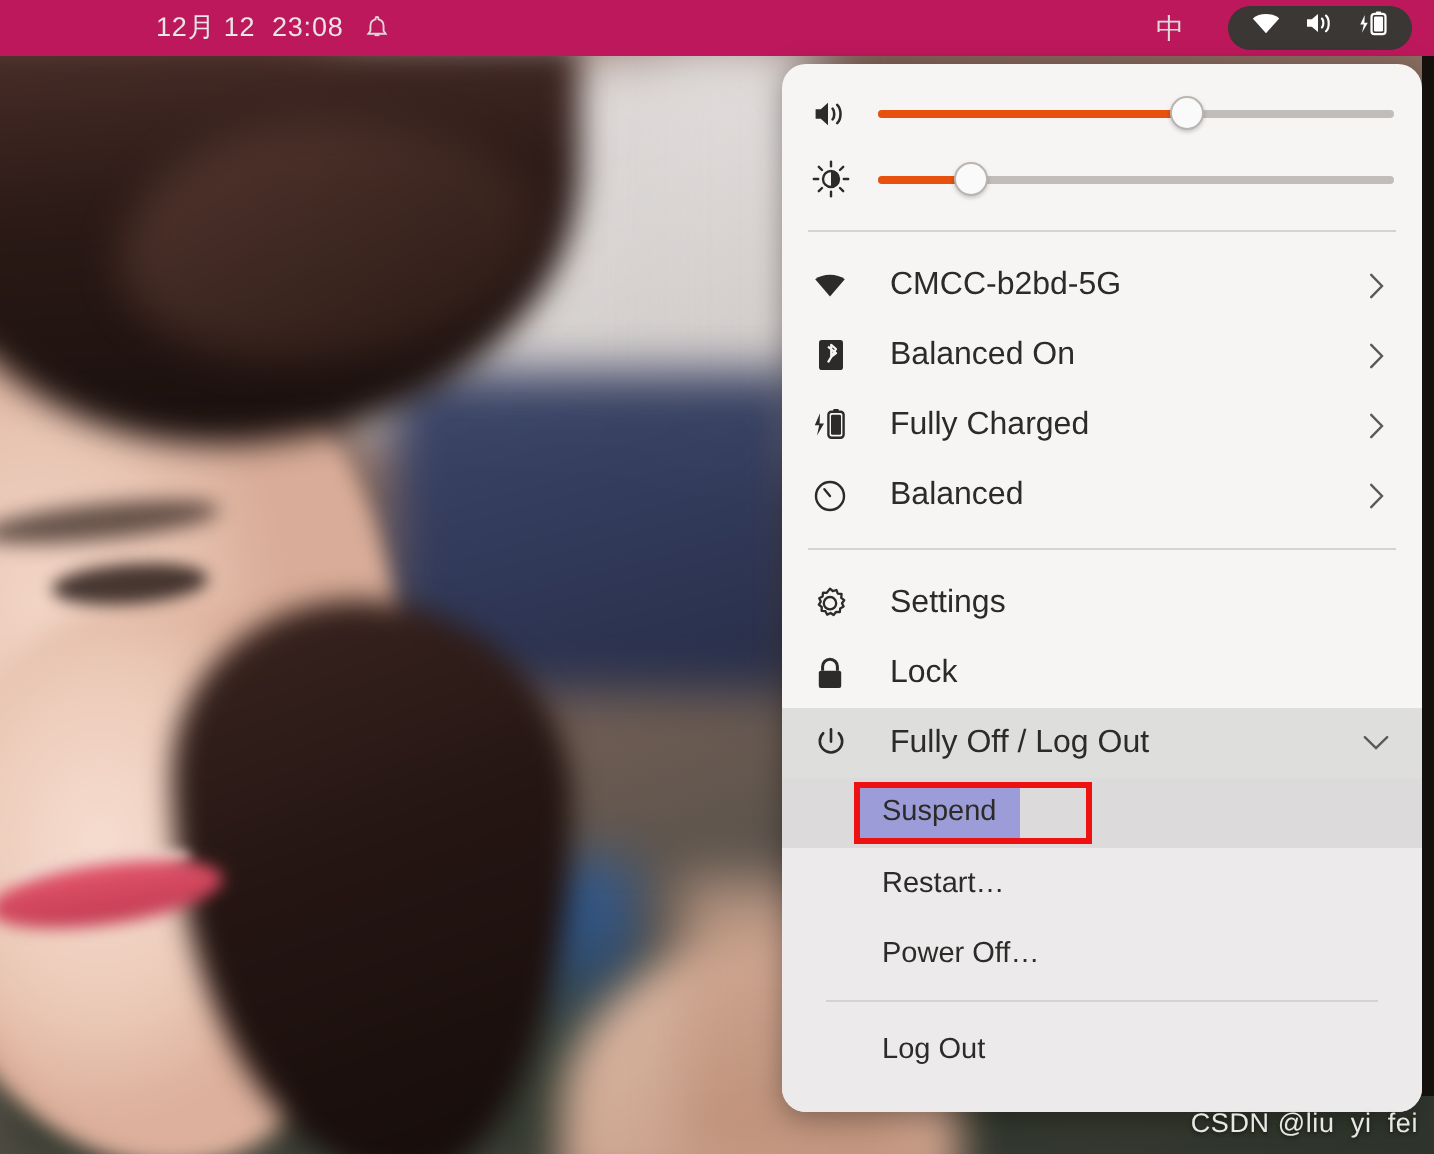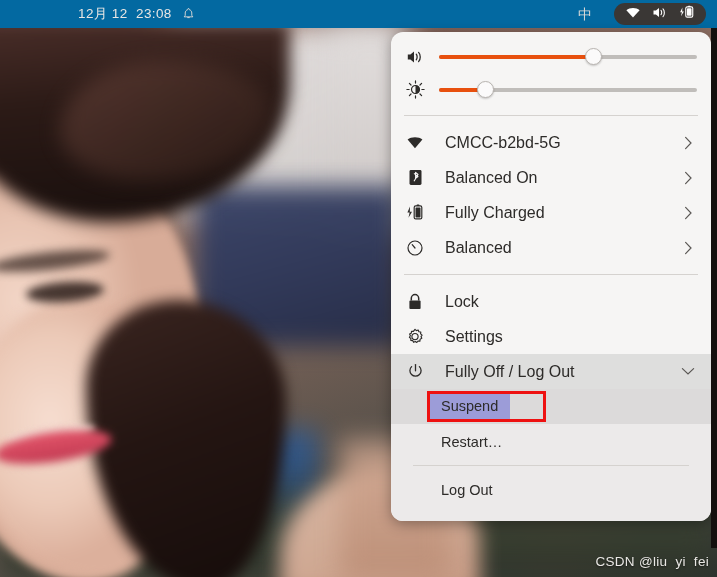--- a/index.html
+++ b/index.html
@@ -133,21 +133,21 @@
   }
   #wp-shoulder2 {
     left:340px; top:440px; width:110px; height:140px;
     background:linear-gradient(180deg,#d2a993,#b98a72);
     filter:blur(13px); opacity:.8;
   }
 
   
   #topbar {
     position:absolute; left:0; top:0; width:717px; height:28px;
-    background:#0369a1;
+    background:#be185d;
     display:flex; align-items:center;
     z-index:40;
   }
   #clock-area {
     display:flex; align-items:center; gap:9px;
     margin-left:78px;
   }
   #clock-text {
     color:#e8e6e4; font-size:13.5px; letter-spacing:.4px;
     white-space:pre;
@@ -426,36 +426,36 @@
       <svg width="9" height="14" viewBox="0 0 9 14">
           <path d="M1.6 1.4 7 7l-5.4 5.6" fill="none" stroke="#5b5855" stroke-width="1.2" stroke-linecap="round"></path>
         </svg>
     </span>
   </div>
 
   <div class="divider"></div>
 
   <div class="row">
     <span class="r-icon">
+      <svg width="18" height="18" viewBox="0 0 18 18">
+        <path d="M9 1.3 10.4 2.6 12.2 2.0 12.9 3.8 14.8 4.0 14.6 5.9 16.1 7.1 15.0 8.6 15.8 10.3 14.1 11.2 13.9 13.1 12.0 13.0 10.8 14.5 9.3 13.5 7.6 14.3 6.7 12.6 4.8 12.4 4.9 10.5 3.4 9.3 4.4 7.8 3.6 6.1 5.3 5.2 5.5 3.3 7.4 3.4z" fill="none" stroke="#2d2b29" stroke-width="1.15" stroke-linejoin="round"></path>
+        <circle cx="9" cy="8.6" r="3.1" fill="none" stroke="#2d2b29" stroke-width="1.15"></circle>
+      </svg>
+    </span>
+    <span class="r-label">Settings</span>
+  </div>
+
+  <div class="row">
+    <span class="r-icon">
       <svg width="16" height="18" viewBox="0 0 16 18">
         <path d="M4.3 7.4V5.3a3.7 3.7 0 0 1 7.4 0v2.1" fill="none" stroke="#2d2b29" stroke-width="1.5"></path>
         <rect x="2.4" y="7.4" width="11.2" height="8.6" rx="1" fill="#2d2b29"></rect>
       </svg>
     </span>
     <span class="r-label">Lock</span>
-  </div>
-
-  <div class="row">
-    <span class="r-icon">
-      <svg width="18" height="18" viewBox="0 0 18 18">
-        <path d="M9 1.3 10.4 2.6 12.2 2.0 12.9 3.8 14.8 4.0 14.6 5.9 16.1 7.1 15.0 8.6 15.8 10.3 14.1 11.2 13.9 13.1 12.0 13.0 10.8 14.5 9.3 13.5 7.6 14.3 6.7 12.6 4.8 12.4 4.9 10.5 3.4 9.3 4.4 7.8 3.6 6.1 5.3 5.2 5.5 3.3 7.4 3.4z" fill="none" stroke="#2d2b29" stroke-width="1.15" stroke-linejoin="round"></path>
-        <circle cx="9" cy="8.6" r="3.1" fill="none" stroke="#2d2b29" stroke-width="1.15"></circle>
-      </svg>
-    </span>
-    <span class="r-label">Settings</span>
   </div>
 
   <div class="row highlight">
     <span class="r-icon">
       <svg width="17" height="17" viewBox="0 0 17 17">
         <path d="M8.5 1.6v6.2" fill="none" stroke="#2d2b29" stroke-width="1.3" stroke-linecap="round"></path>
         <path d="M4.6 3.6a5.6 5.6 0 1 0 7.8 0" fill="none" stroke="#2d2b29" stroke-width="1.3" stroke-linecap="round"></path>
       </svg>
     </span>
     <span class="r-label">Fully Off / Log Out</span>
@@ -472,20 +472,23 @@
       <div class="sub-row selected">
         <span class="s-label sel-chip" style="background: rgb(156, 156, 216);">Suspend</span>
       </div>
       <div id="red-box" style="border-color: rgb(238, 17, 17);"></div>
     </div>
 
     <div class="sub-row">
       <span class="s-label">Restart…</span>
     </div>
 
+    <div class="sub-row">
+      <span class="s-label">Power Off…</span>
+    </div>
 
     <div class="divider thin"></div>
 
     <div class="sub-row" id="logout-row">
       <span class="s-label">Log Out</span>
     </div>
 
     <div style="height:14px"></div>
   </div>
 </div>

